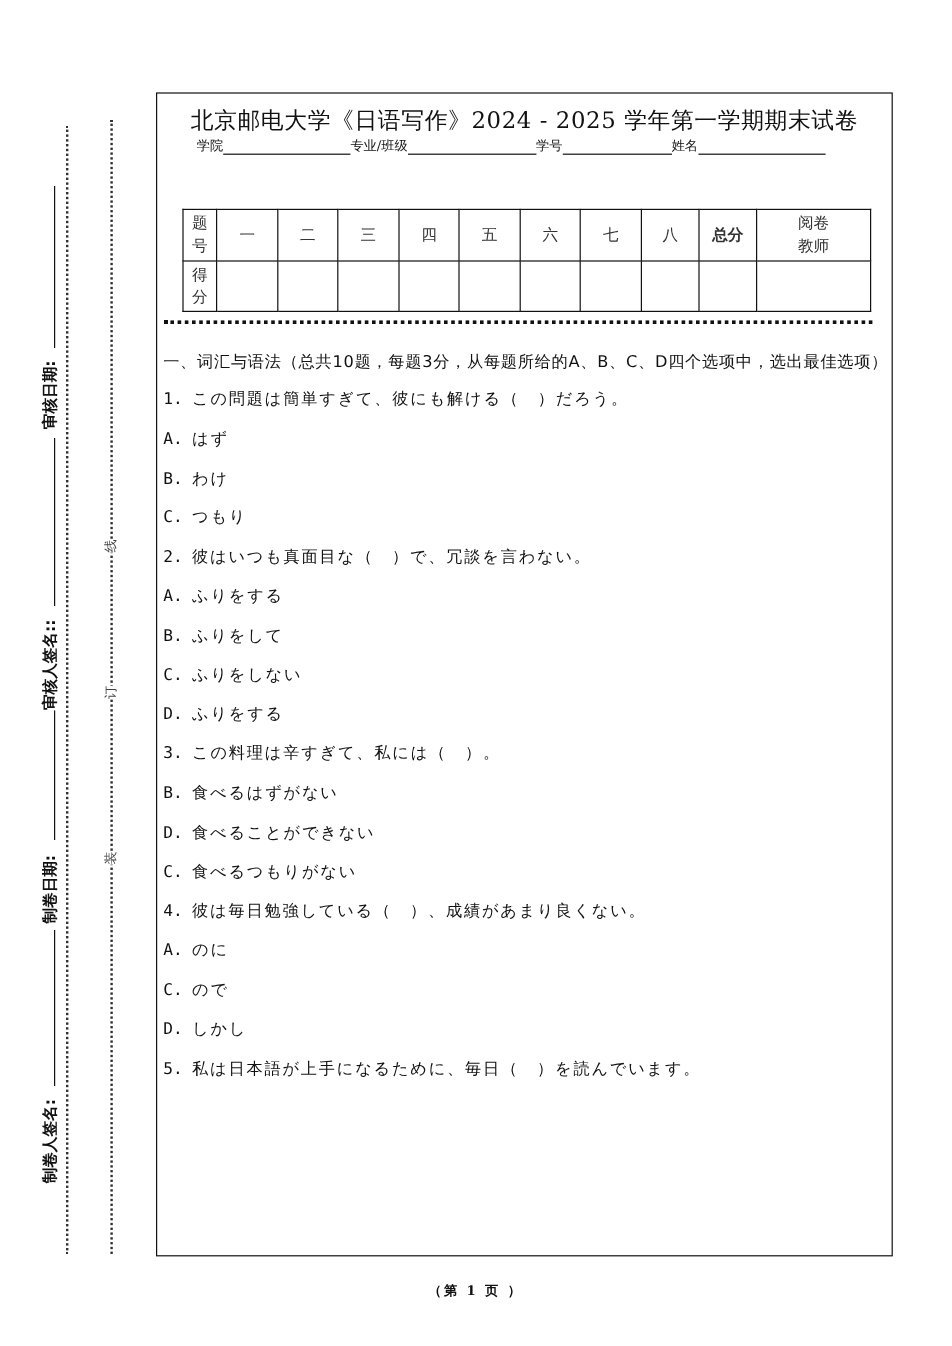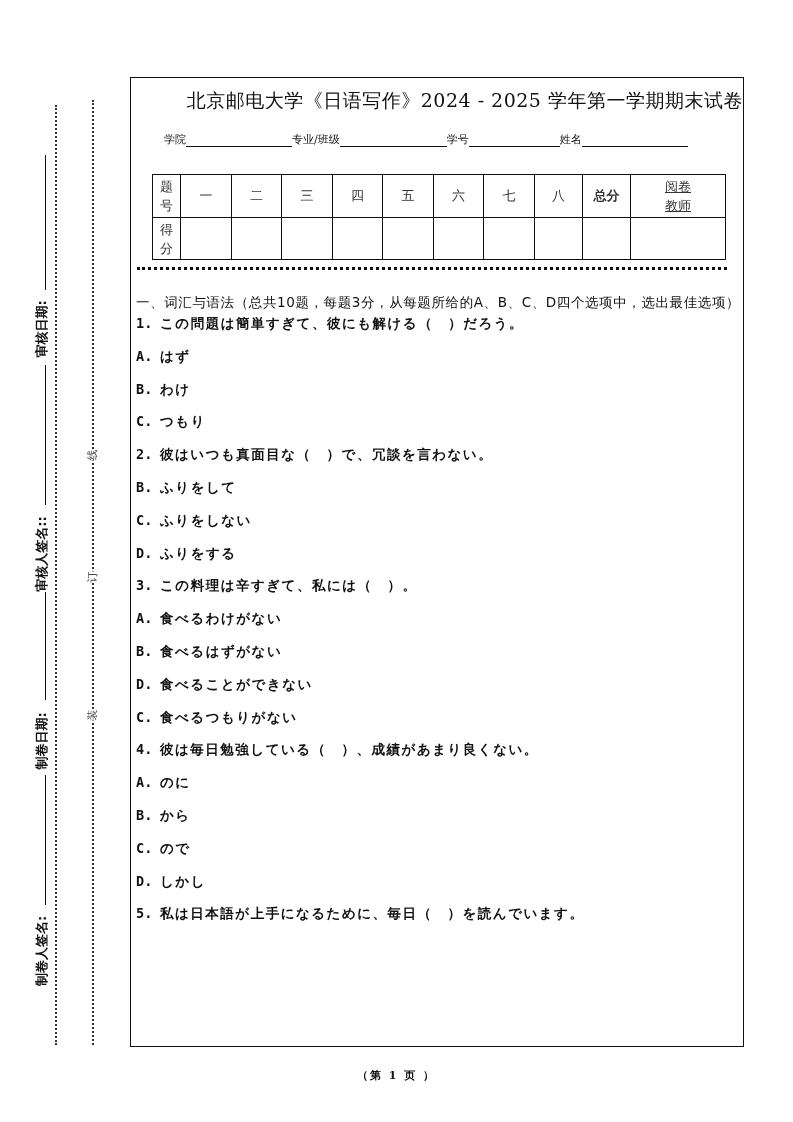--- a/index.html
+++ b/index.html
@@ -11,37 +11,37 @@
   .vline { position: absolute; width: 0; border-left: 1px solid #111; }
   .vlabel { position: absolute; font-family: "DejaVu Sans", "Liberation Sans", sans-serif;
             font-weight: bold; font-size: 13px; white-space: nowrap;
             transform: rotate(-90deg); transform-origin: center center; }
   .bindchar { position: absolute; font-size: 11px; color: #444; background: #fff;
               transform: rotate(-90deg); line-height: 12px; padding: 1px 0; }
 
   
   .frame { position: absolute; left: 130px; top: 77px; width: 614px; height: 970px;
            border: 1px solid #111; box-sizing: border-box; }
-  .title { position: absolute; left: 0; top: 10px; width: 100%; text-align: right;
+  .title { position: absolute; left: 0; top: 10px; width: 100%; text-align: center;
            font-size: 19px; letter-spacing: 0.5px; }
-  .info { position: absolute; left: 33px; top: 54px; font-size: 11px; display: flex; align-items: flex-end; }
+  .info { position: absolute; left: 33px; top: 36px; font-size: 11px; display: flex; align-items: flex-end; }
   .info .lbl { white-space: nowrap; }
   .info .blank { display: inline-block; border-bottom: 1px solid #111; height: 12px; }
 
   table.score { position: absolute; left: 21px; top: 96px; border-collapse: collapse; font-size: 13px; }
   table.score td { border: 1px solid #111; text-align: center; vertical-align: middle; padding: 0; color: #333; }
   .stack { line-height: 19px; }
 
   .dots { position: absolute; left: 6px; top: 189px; width: 590px; height: 0;
           border-top: 3px dotted #111; }
 
   .content { position: absolute; left: 5px; top: 213px; width: 605px; font-size: 13.5px; color: #111;
              font-family: "DejaVu Sans", "Liberation Sans", sans-serif; }
-  .section { line-height: 22px; letter-spacing: 0.6px; }
-  .line { height: 32.8px; line-height: 20px; letter-spacing: 1.5px; white-space: nowrap; font-weight: bold; }
+  .section { line-height: 22px; letter-spacing: 0.6px; margin-bottom: 10px; }
+  .line { height: 32.8px; line-height: 20px; letter-spacing: 1.5px; white-space: nowrap; }
   .line .num { display: inline-block; width: 24px; letter-spacing: 0; font-family: "DejaVu Sans Mono", "Liberation Mono", monospace; }
 
   .footer { position: absolute; left: 0; top: 1068px; width: 793px; text-align: center;
             font-size: 11px; font-weight: bold; letter-spacing: 2px; }
 </style>
 </head>
 <body>
 
 <div class="dotline" style="left:55px; top:105px; height:940px;"></div>
 <div class="dotline" style="left:92px; top:100px; height:945px;"></div>
@@ -85,21 +85,21 @@
       </td>
       <td style="width:50px;">一</td>
       <td style="width:49px;">二</td>
       <td style="width:50px;">三</td>
       <td style="width:49px;">四</td>
       <td style="width:50px;">五</td>
       <td style="width:49px;">六</td>
       <td style="width:50px;">七</td>
       <td style="width:47px;">八</td>
       <td style="width:47px;font-weight:bold;">总分</td>
-      <td style="width:94px;text-decoration:underline;">
+      <td style="width:94px;">
         <div class="stack">
               <div>阅卷</div>
               <div>教师</div>
             </div>
       </td>
     </tr>
     <tr style="height:42px;">
       <td>
         <div class="stack">
               <div>得</div>
@@ -124,33 +124,32 @@
 
   <div class="content">
     <div class="section">一、词汇与语法（总共10题，每题3分，从每题所给的A、B、C、D四个选项中，选出最佳选项）</div>
 
     <div class="line"><span class="num">1.</span><span>この問題は簡単すぎて、彼にも解ける（　）だろう。</span></div>
     <div class="line"><span class="num">A.</span><span>はず</span></div>
     <div class="line"><span class="num">B.</span><span>わけ</span></div>
     <div class="line"><span class="num">C.</span><span>つもり</span></div>
 
     <div class="line"><span class="num">2.</span><span>彼はいつも真面目な（　）で、冗談を言わない。</span></div>
+    <div class="line"><span class="num">A.</span><span>ふりをする</span></div>
     <div class="line"><span class="num">B.</span><span>ふりをして</span></div>
     <div class="line"><span class="num">C.</span><span>ふりをしない</span></div>
     <div class="line"><span class="num">D.</span><span>ふりをする</span></div>
 
     <div class="line"><span class="num">3.</span><span>この料理は辛すぎて、私には（　）。</span></div>
-    <div class="line"><span class="num">A.</span><span>食べるわけがない</span></div>
     <div class="line"><span class="num">B.</span><span>食べるはずがない</span></div>
     <div class="line"><span class="num">D.</span><span>食べることができない</span></div>
     <div class="line"><span class="num">C.</span><span>食べるつもりがない</span></div>
 
     <div class="line"><span class="num">4.</span><span>彼は毎日勉強している（　）、成績があまり良くない。</span></div>
     <div class="line"><span class="num">A.</span><span>のに</span></div>
-    <div class="line"><span class="num">B.</span><span>から</span></div>
     <div class="line"><span class="num">C.</span><span>ので</span></div>
     <div class="line"><span class="num">D.</span><span>しかし</span></div>
 
     <div class="line"><span class="num">5.</span><span>私は日本語が上手になるために、毎日（　）を読んでいます。</span></div>
   </div>
 </div>
 
 <div class="footer">（第 1 页 ）</div>
 
 </body></html>

